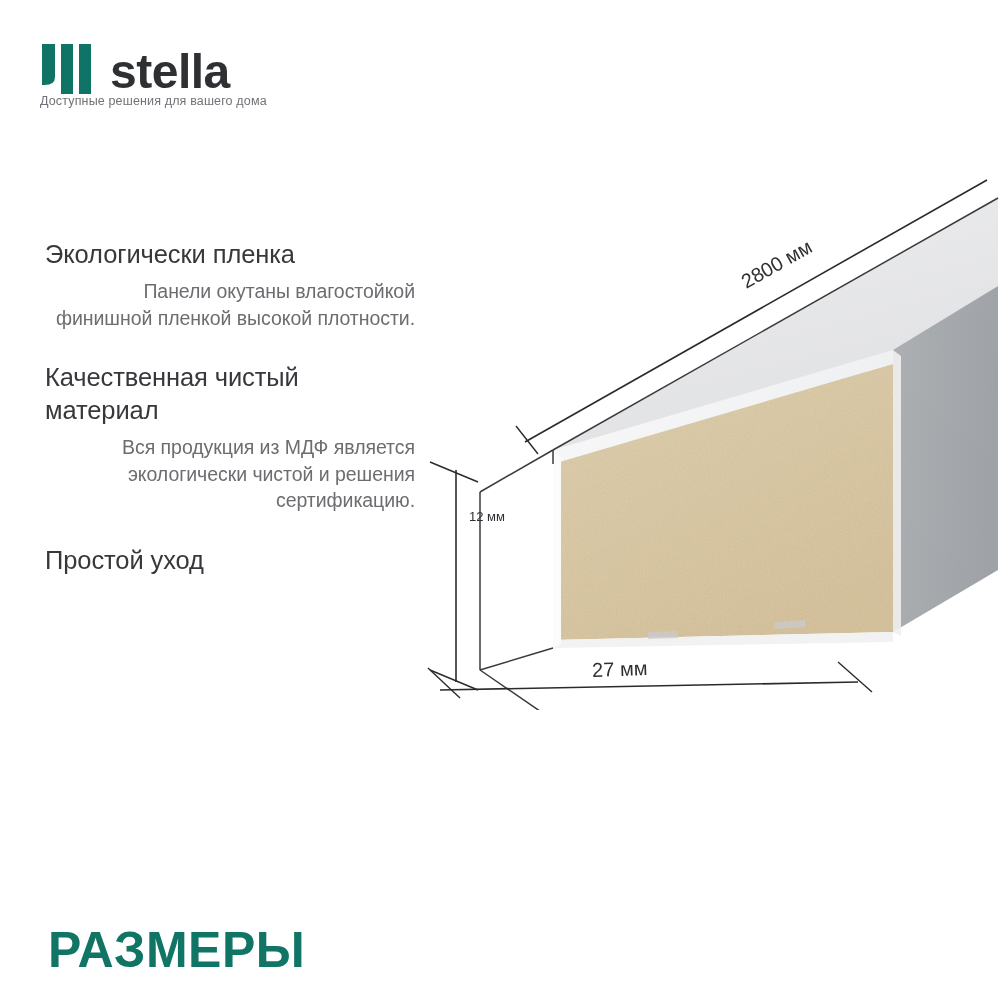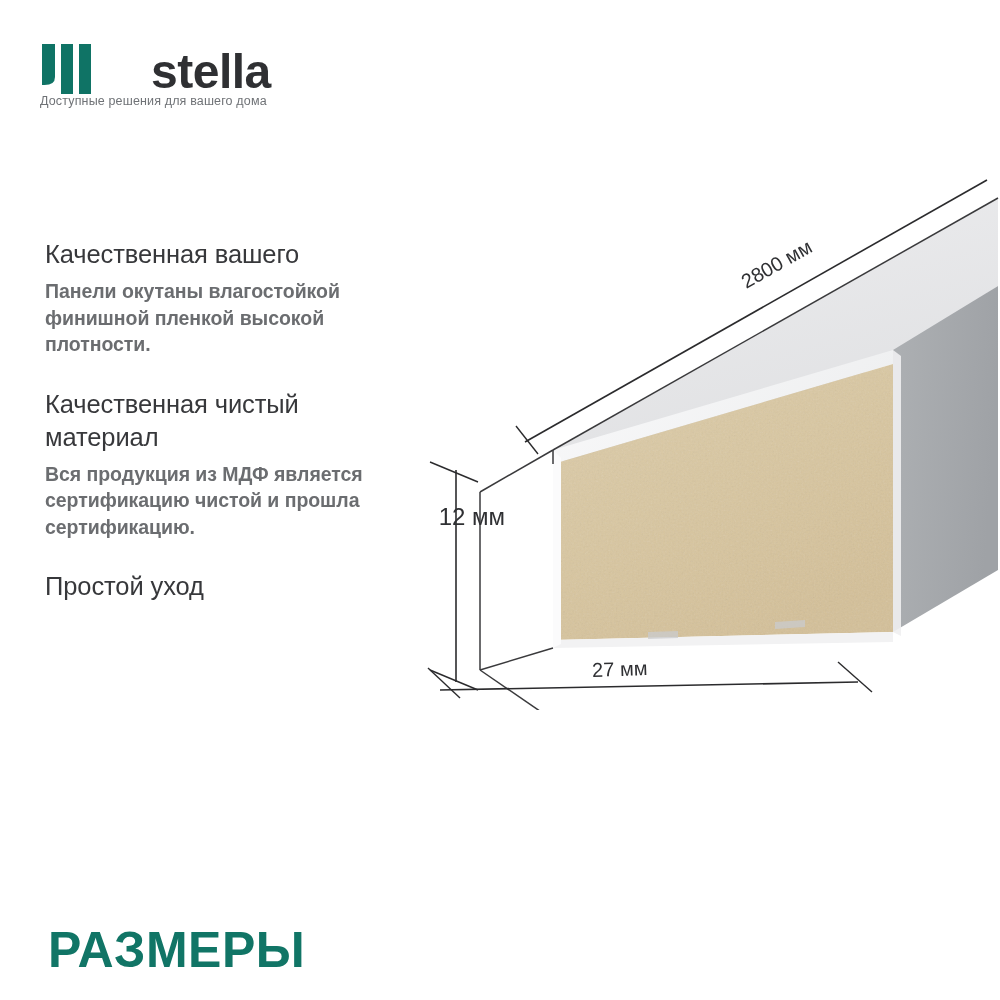--- a/index.html
+++ b/index.html
@@ -20,21 +20,20 @@
   #logo-block {
     position: absolute;
     left: 40px;
     top: 42px;
     width: 420px;
   }
   #logo-row {
     display: flex;
     align-items: flex-end;
     height: 52px;
-    gap: 41px;
   }
   #logo-mark {
     display: block;
     width: 56px;
     height: 50px;
     flex: 0 0 auto;
   }
   #logo-word {
     font-size: 48px;
     font-weight: 700;
@@ -64,25 +63,26 @@
   .feature-title {
     font-size: 25.5px;
     font-weight: 400;
     color: #37383b;
     line-height: 33px;
     margin: 0 0 7px 0;
     letter-spacing: -0.1px;
   }
   .feature-body {
     font-size: 19.5px;
-    font-weight: 700;
+    font-weight: 400;
     color: #6b6d70;
     line-height: 26.5px;
     margin: 0;
     letter-spacing: -0.05px;
+    text-align: right;
   }
 
   
   #panel-figure {
     position: absolute;
     left: 420px;
     top: 170px;
     width: 580px;
     height: 540px;
   }
@@ -122,26 +122,26 @@
       <rect x="21" y="0" width="12" height="50" fill="#0f7365"></rect>
       <rect x="39" y="0" width="12" height="50" fill="#0f7365"></rect>
     </svg>
     <div id="logo-word">stella</div>
   </div>
   <div id="logo-tagline">Доступные решения для вашего дома</div>
 </div>
 
 <div id="features">
   <div class="feature">
-    <h2 class="feature-title">Качественная вашего</h2>
+    <h2 class="feature-title">Экологически пленка</h2>
     <p class="feature-body">Панели окутаны влагостойкой финишной пленкой высокой плотности.</p>
   </div>
   <div class="feature">
     <h2 class="feature-title">Качественная чистый материал</h2>
-    <p class="feature-body">Вся продукция из МДФ является сертификацию чистой и прошла сертификацию.</p>
+    <p class="feature-body">Вся продукция из МДФ является экологически чистой и решения сертификацию.</p>
   </div>
   <div class="feature">
     <h2 class="feature-title">Простой уход</h2>
   </div>
 </div>
 
 <div id="panel-figure">
   <svg id="panel-svg" viewBox="0 0 580 540">
     <defs>
       <linearGradient id="gradTop" x1="0" y1="0" x2="0.35" y2="1">
@@ -214,16 +214,16 @@
 
     <g>
       <line class="dim-line" x1="20" y1="520" x2="438" y2="512"></line>
       <line class="dim-tick" x1="8" y1="498" x2="40" y2="528"></line>
       <line class="dim-tick" x1="418" y1="492" x2="452" y2="522"></line>
       <text class="dim-text" transform="translate(200,506) rotate(-2)" text-anchor="middle">27 мм</text>
     </g>
   </svg>
 
   <div style="position:absolute;left:5px;top:335px;width:80px;text-align:right;
-              font-size:24px;font-weight:500;color:#2f3033;line-height:24px;">12 мм</div>
+              font-size:13px;font-weight:500;color:#2f3033;line-height:24px;">12 мм</div>
 </div>
 
 <h1 id="sizes-heading">РАЗМЕРЫ</h1>
 
 </body></html>

